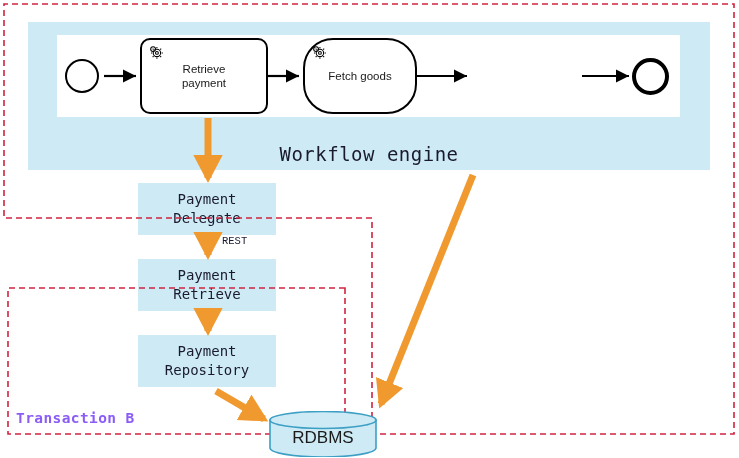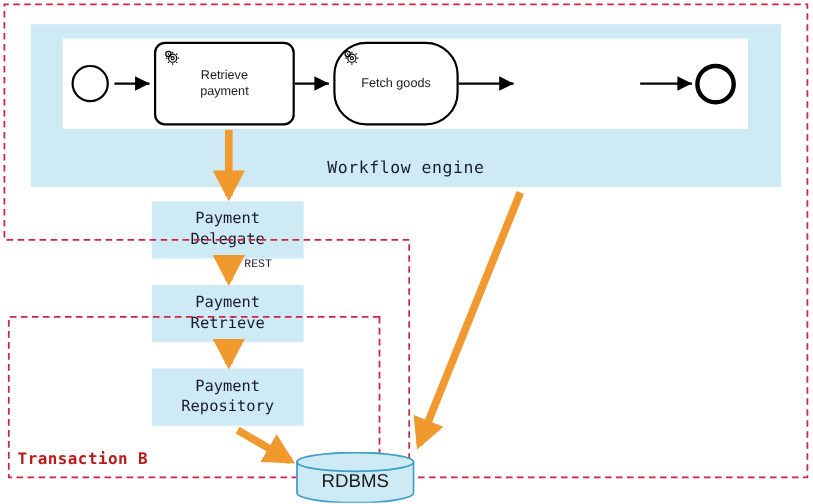--- a/index.html
+++ b/index.html
@@ -44,21 +44,21 @@
     height: 82px;
     background: #ffffff;
   }
   .wf-label {
     position: absolute;
     left: 28px;
     top: 143px;
     width: 682px;
     text-align: center;
     font-family: "DejaVu Sans Mono", "Liberation Mono", monospace;
-    font-size: 15px;
+    font-size: 19px;
     color: #1a1a2e;
     letter-spacing: 0.5px;
   }
 
   
   .task {
     position: absolute;
     box-sizing: border-box;
     background: #ffffff;
     border: 2.5px solid #000000;
@@ -139,21 +139,21 @@
     font-size: 17px;
     color: #1a1a1a;
   }
 
   
   .txn-label {
     position: absolute;
     font-family: "DejaVu Sans Mono", "Liberation Mono", monospace;
     font-size: 14.5px;
     font-weight: bold;
-    color: #b91c1c;
+    color: #8b5cf6;
     letter-spacing: 0.4px;
     white-space: nowrap;
   }
   .txn-a { left: 601px; top: 410px; }
   .txn-b { left: 16px;  top: 410px; }
 </style>
 </head>
 <body>
 
 <div id="canvas">

